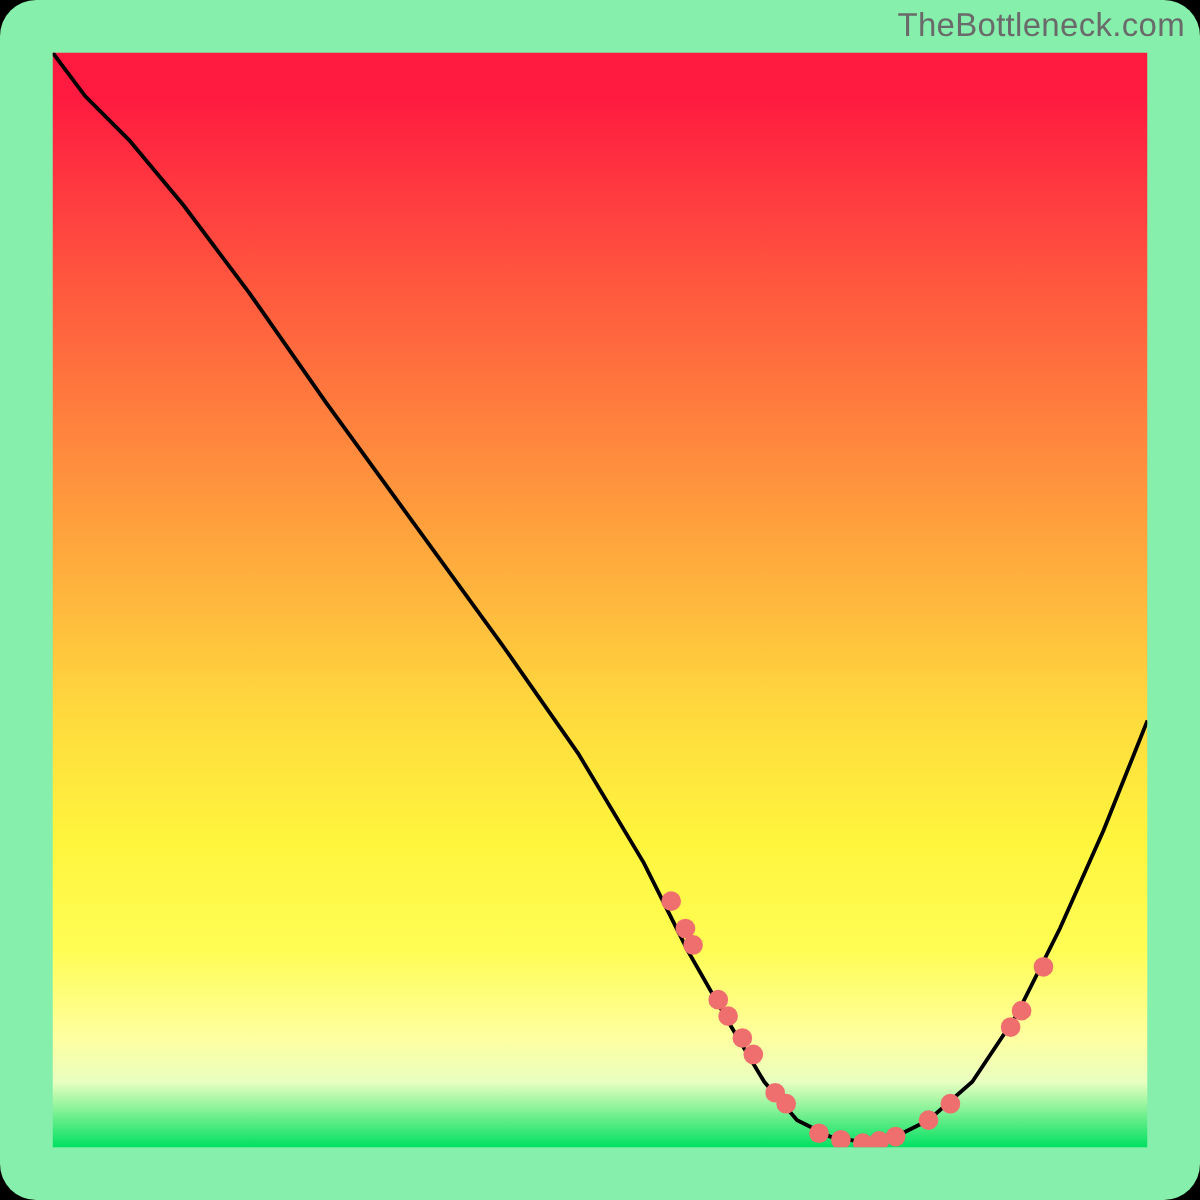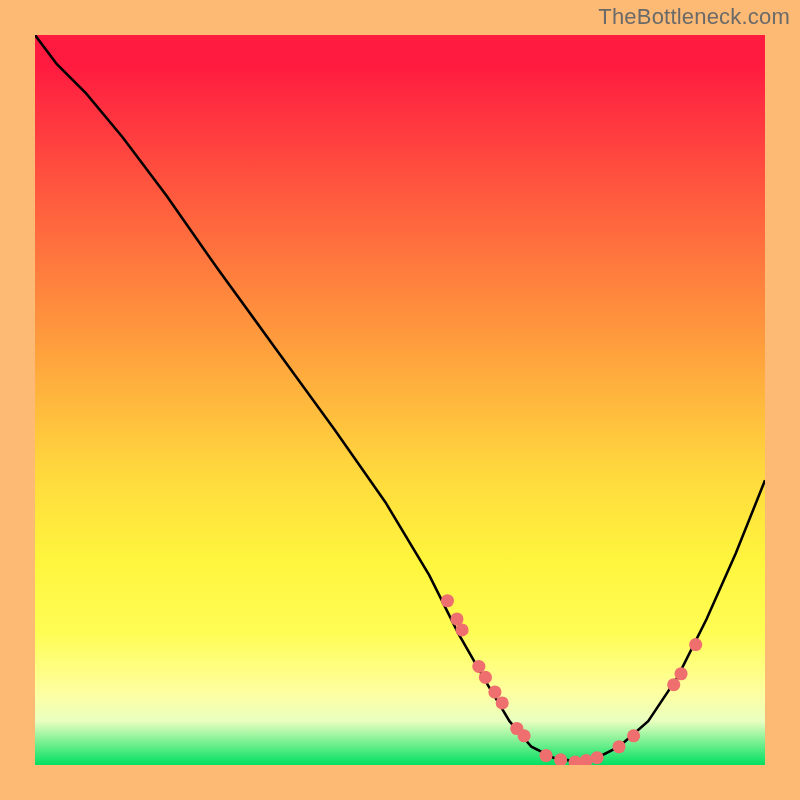--- a/index.html
+++ b/index.html
@@ -8,21 +8,22 @@
     width: 800px;
     height: 800px;
     background: #000;
     font-family: Arial, Helvetica, sans-serif;
     overflow: hidden;
   }
   .frame {
     position: relative;
     width: 800px;
     height: 800px;
-    background: #fdba74;
+    background: #86efac;
+    border-radius: 24px;
   }
   .watermark {
     position: absolute;
     top: 4px;
     right: 10px;
     color: #6a6a6a;
     font-size: 22px;
     font-weight: 500;
     letter-spacing: 0.2px;
   }

